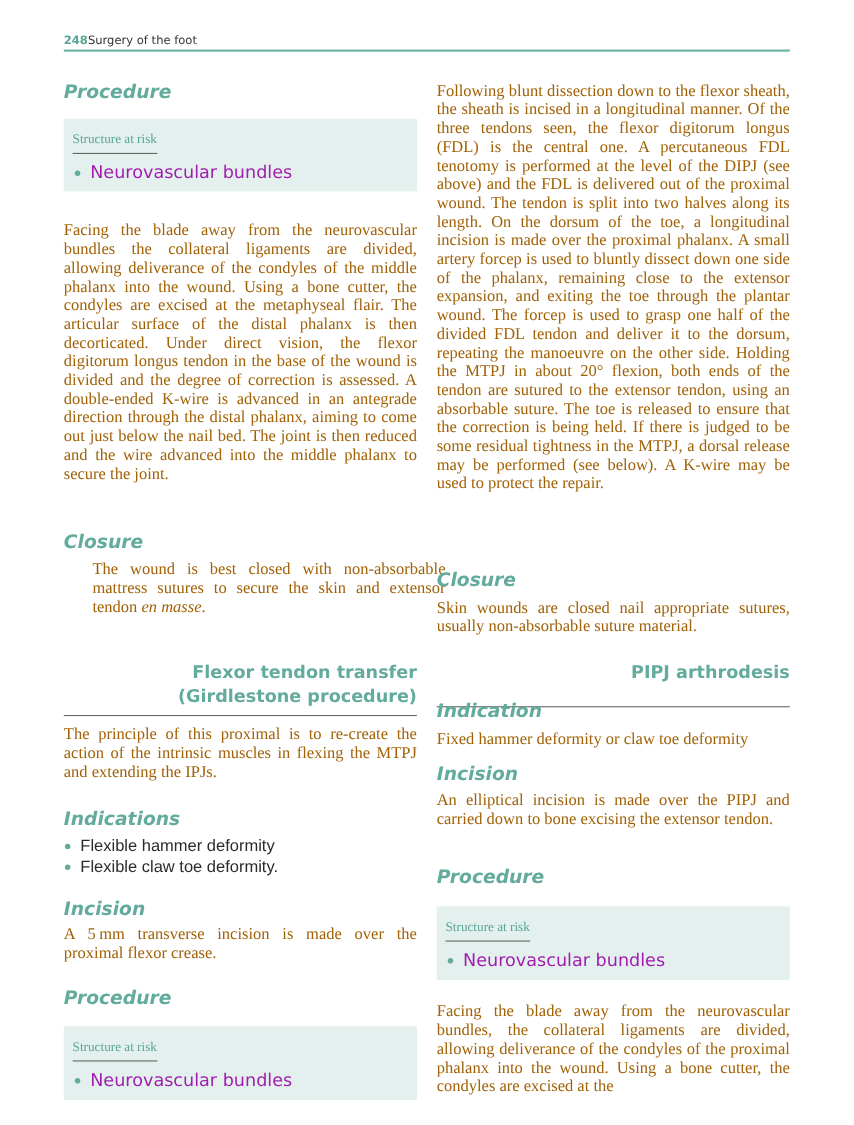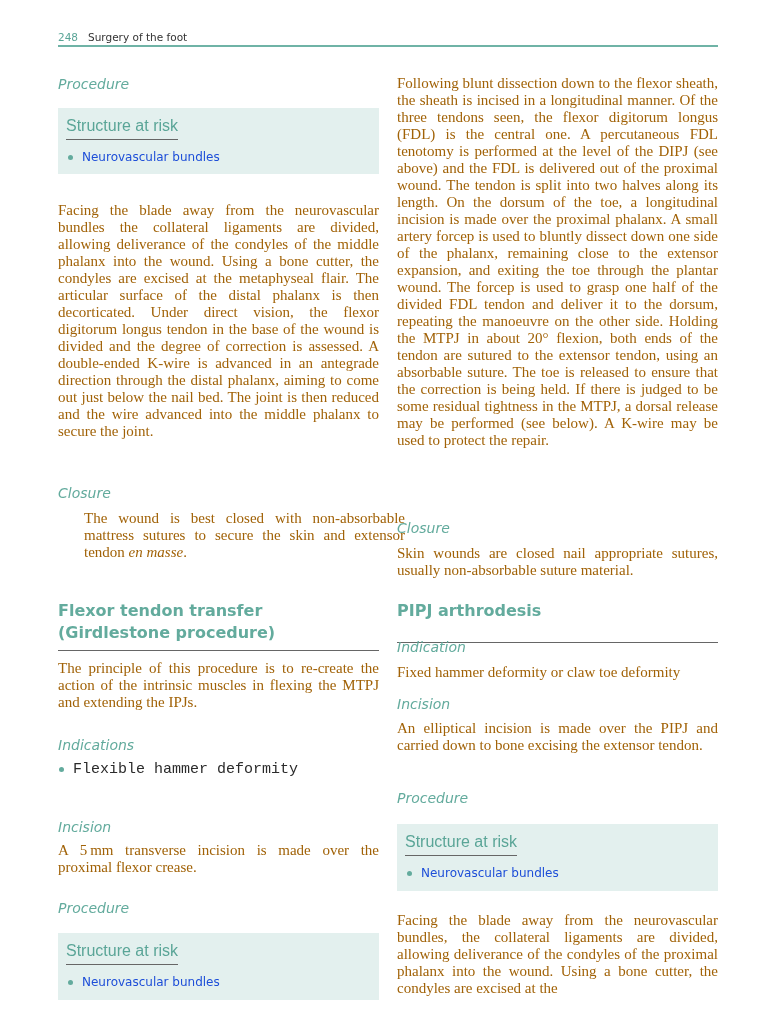--- a/index.html
+++ b/index.html
@@ -4,55 +4,55 @@
 <style>
   html, body { margin: 0; padding: 0; background: #ffffff; }
   body { width: 776px; height: 1023px; position: relative; overflow: hidden; }
   .page { position: absolute; left: 0; top: 0; width: 776px; height: 1023px; }
   .running-head {
     position: absolute; left: 58px; top: 30px; width: 660px; height: 15px;
     border-bottom: 2px solid #6fb3a6;
     font-family: "DejaVu Sans", sans-serif; font-size: 10.5px; color: #333;
     line-height: 15px;
   }
-  .running-head .pnum { color: #5aa597; font-weight: normal; margin-right: 10px; }
+  .running-head .pnum { color: #5aa597; font-weight: bold; }
   .col { position: absolute; top: 70px; width: 321px; }
   .col.left { left: 58px; }
   .col.right { left: 397px; }
   .body-text {
     font-family: "Liberation Serif", serif; font-size: 15px; line-height: 17px;
     color: #a16207; text-align: justify; margin: 0;
   }
   .sub-head {
-    font-family: "DejaVu Sans", sans-serif; font-style: italic; font-weight: normal;
-    font-size: 14px; color: #63ab9d; margin: 0; line-height: 20px;
+    font-family: "DejaVu Sans", sans-serif; font-style: italic; font-weight: bold;
+    font-size: 17px; color: #63ab9d; margin: 0; line-height: 20px;
   }
   .sec-head {
     font-family: "DejaVu Sans", sans-serif; font-weight: bold;
     font-size: 16px; color: #63ab9d; line-height: 22px; margin: 0;
-    padding-bottom: 6px; border-bottom: 1.5px solid #666;
+    padding-bottom: 6px; border-bottom: 1.5px solid #666; text-align: right;
   }
   .risk-box {
     background: #e3f0ee; padding: 7px 8px 10px 8px;
   }
   .risk-title {
-    display: inline-block; font-family: Liberation Sans, sans-serif; font-size: 16px;
+    display: inline-block; font-family: Liberation Serif, serif; font-size: 12px;
     color: #5aa597; padding-bottom: 2px; border-bottom: 1.5px solid #666; line-height: 22px;
   }
   .risk-item {
-    font-family: "DejaVu Sans", sans-serif; font-size: 12px; color: #1d4ed8;
+    font-family: "DejaVu Sans", sans-serif; font-size: 16px; color: #a21caf;
     margin-top: 9px; padding-left: 16px; position: relative; line-height: 16px;
   }
   .bullet-dot {
     position: absolute; left: 2px; top: 6px; width: 5px; height: 5px;
     border-radius: 50%; background: #63ab9d;
   }
   .serif-list { margin: 0; padding: 0; list-style: none; }
   .serif-list li {
-    font-family: Liberation Mono, monospace; font-size: 15px; line-height: 19px; color: #2b2b2b;
+    font-family: Liberation Sans, sans-serif; font-size: 15px; line-height: 19px; color: #2b2b2b;
     padding-left: 15px; position: relative;
   }
   .serif-list li .bullet-dot { top: 7px; left: 1px; }
   .abs { position: absolute; left: 0; width: 321px; }
 </style>
 </head>
 <body>
 
 <div class="page">
 
@@ -70,25 +70,26 @@
         <span>Neurovascular bundles</span>
       </div>
     </div>
 
     <p class="body-text abs" style="top:132px;">Facing the blade away from the neurovascular bundles the collateral ligaments are divided, allowing deliverance of the condyles of the middle phalanx into the wound. Using a bone cutter, the condyles are excised at the metaphyseal flair. The articular surface of the distal phalanx is then decorticated. Under direct vision, the flexor digitorum longus tendon in the base of the wound is divided and the degree of correction is assessed. A double-ended K-wire is advanced in an antegrade direction through the distal phalanx, aiming to come out just below the nail bed. The joint is then reduced and the wire advanced into the middle phalanx to secure the joint.</p>
 
     <h3 class="sub-head abs" style="top:413px;">Closure</h3>
     <p class="body-text abs" style="top:440px;margin-left:26px;"><span>The wound is best closed with non-absorbable mattress sutures to secure the skin and extensor tendon </span><em>en masse</em><span>.</span></p>
 
     <h2 class="sec-head abs" style="top:530px;">Flexor tendon transfer (Girdlestone procedure)</h2>
-    <p class="body-text abs" style="top:590px;">The principle of this procedure is to re-create the action of the intrinsic muscles in flexing the MTPJ and extending the IPJs.</p>
+    <p class="body-text abs" style="top:590px;">The principle of this proximal is to re-create the action of the intrinsic muscles in flexing the MTPJ and extending the IPJs.</p>
 
     <h3 class="sub-head abs" style="top:665px;">Indications</h3>
     <ul class="serif-list abs" style="top:690px;">
       <li><span class="bullet-dot"></span><span>Flexible hammer deformity</span></li>
+      <li><span class="bullet-dot"></span><span>Flexible claw toe deformity.</span></li>
     </ul>
 
     <h3 class="sub-head abs" style="top:747px;">Incision</h3>
     <p class="body-text abs" style="top:772px;">A 5 mm transverse incision is made over the proximal flexor crease.</p>
 
     <h3 class="sub-head abs" style="top:828px;">Procedure</h3>
 
     <div class="risk-box abs" style="top:863px; height:50px; width:305px;">
       <div class="risk-title">Structure at risk</div>
       <div class="risk-item">

